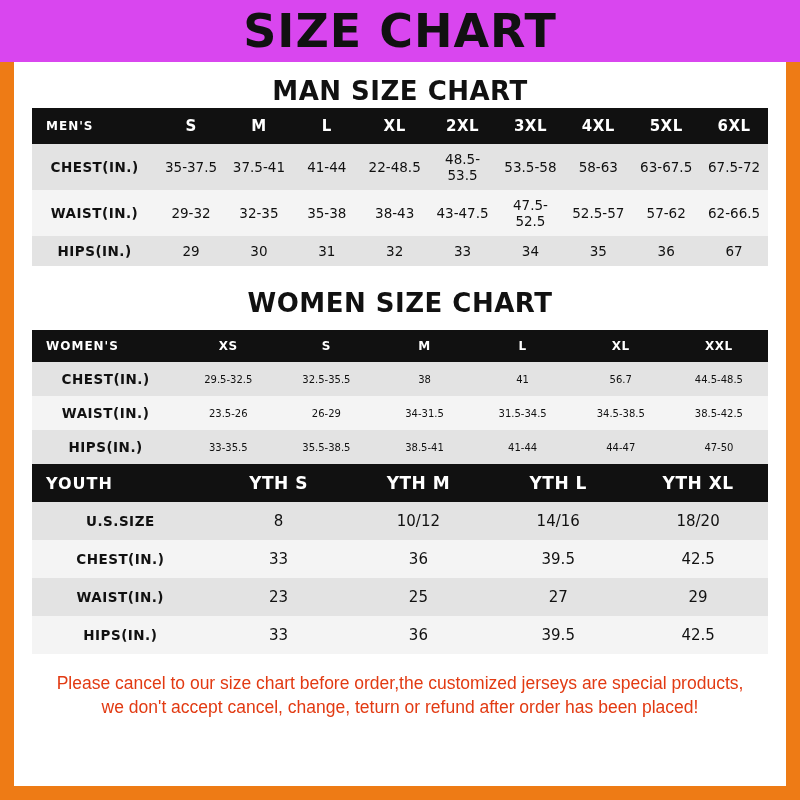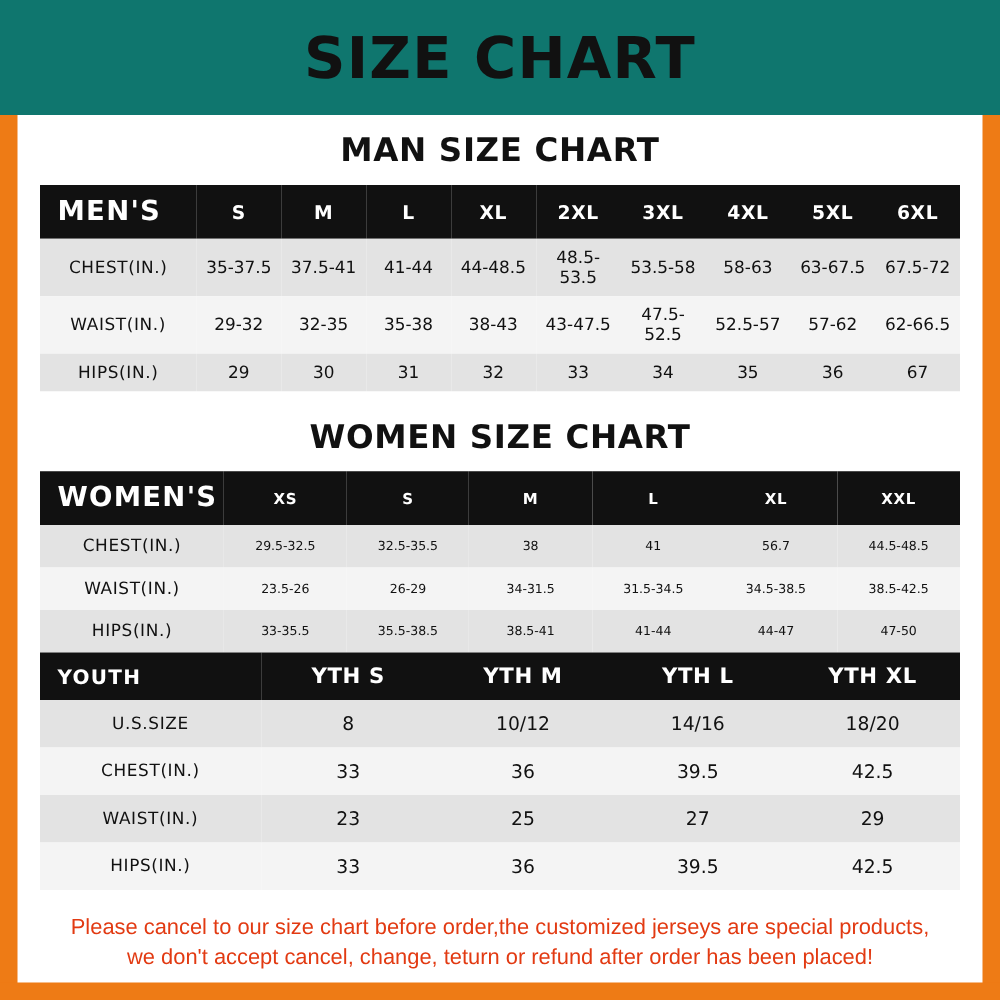--- a/index.html
+++ b/index.html
@@ -16,22 +16,22 @@
   .page {
     position: relative;
     width: 800px;
     height: 800px;
     background: #ffffff;
     box-sizing: border-box;
     border-left: 14px solid #ee7b15;
     border-right: 14px solid #ee7b15;
   }
   .header-band {
-    background: #0f766e;
-    height: 92px;
+    background: #d946ef;
+    height: 62px;
     display: flex;
     align-items: center;
     justify-content: center;
     margin-left: -14px;
     margin-right: -14px;
   }
   .header-title {
     font-family: "DejaVu Sans", sans-serif;
     font-weight: bold;
     font-size: 46px;
@@ -43,21 +43,21 @@
     padding: 0 18px;
   }
   .section-title {
     text-align: center;
     font-family: "DejaVu Sans", sans-serif;
     font-weight: bold;
     font-size: 26px;
     color: #111111;
     letter-spacing: 0.5px;
   }
-  .man-title { margin: 14px 0 12px 0; }
+  .man-title { margin: 14px 0 2px 0; }
   .women-title { margin: 22px 0 12px 0; }
   .youth-title { margin: 26px 0 14px 0; }
 
   table.size-table {
     width: 100%;
     border-collapse: collapse;
     table-layout: fixed;
   }
   table.size-table th,
   table.size-table td {
@@ -72,29 +72,29 @@
   .size-table thead th {
     color: #ffffff;
     font-weight: bold;
     padding: 9px 2px;
     font-size: 15px;
     letter-spacing: 0.5px;
   }
   .size-table thead th.rowlabel {
     text-align: left;
     padding-left: 14px;
-    font-size: 22px;
+    font-size: 12px;
     letter-spacing: 1px;
   }
   .size-table tbody td {
     padding: 7px 2px;
     font-size: 13.5px;
   }
   .size-table tbody td.rowlabel {
-    font-weight: normal;
+    font-weight: bold;
     letter-spacing: 0.5px;
     font-size: 13.5px;
     text-align: center;
   }
   .size-table tbody tr.odd { background: #e3e3e3; }
   .size-table tbody tr.even { background: #f4f4f4; }
 
   
   .men-table col.c0 { width: 17%; }
   .women-table col.c0 { width: 20%; }
@@ -151,21 +151,21 @@
             <th>5XL</th>
             <th>6XL</th>
           </tr>
       </thead>
       <tbody>
           <tr class="odd">
             <td class="rowlabel">CHEST(IN.)</td>
             <td>35-37.5</td>
             <td>37.5-41</td>
             <td>41-44</td>
-            <td>44-48.5</td>
+            <td>22-48.5</td>
             <td>48.5-53.5</td>
             <td>53.5-58</td>
             <td>58-63</td>
             <td>63-67.5</td>
             <td>67.5-72</td>
           </tr>
           <tr class="even">
             <td class="rowlabel">WAIST(IN.)</td>
             <td>29-32</td>
             <td>32-35</td>

